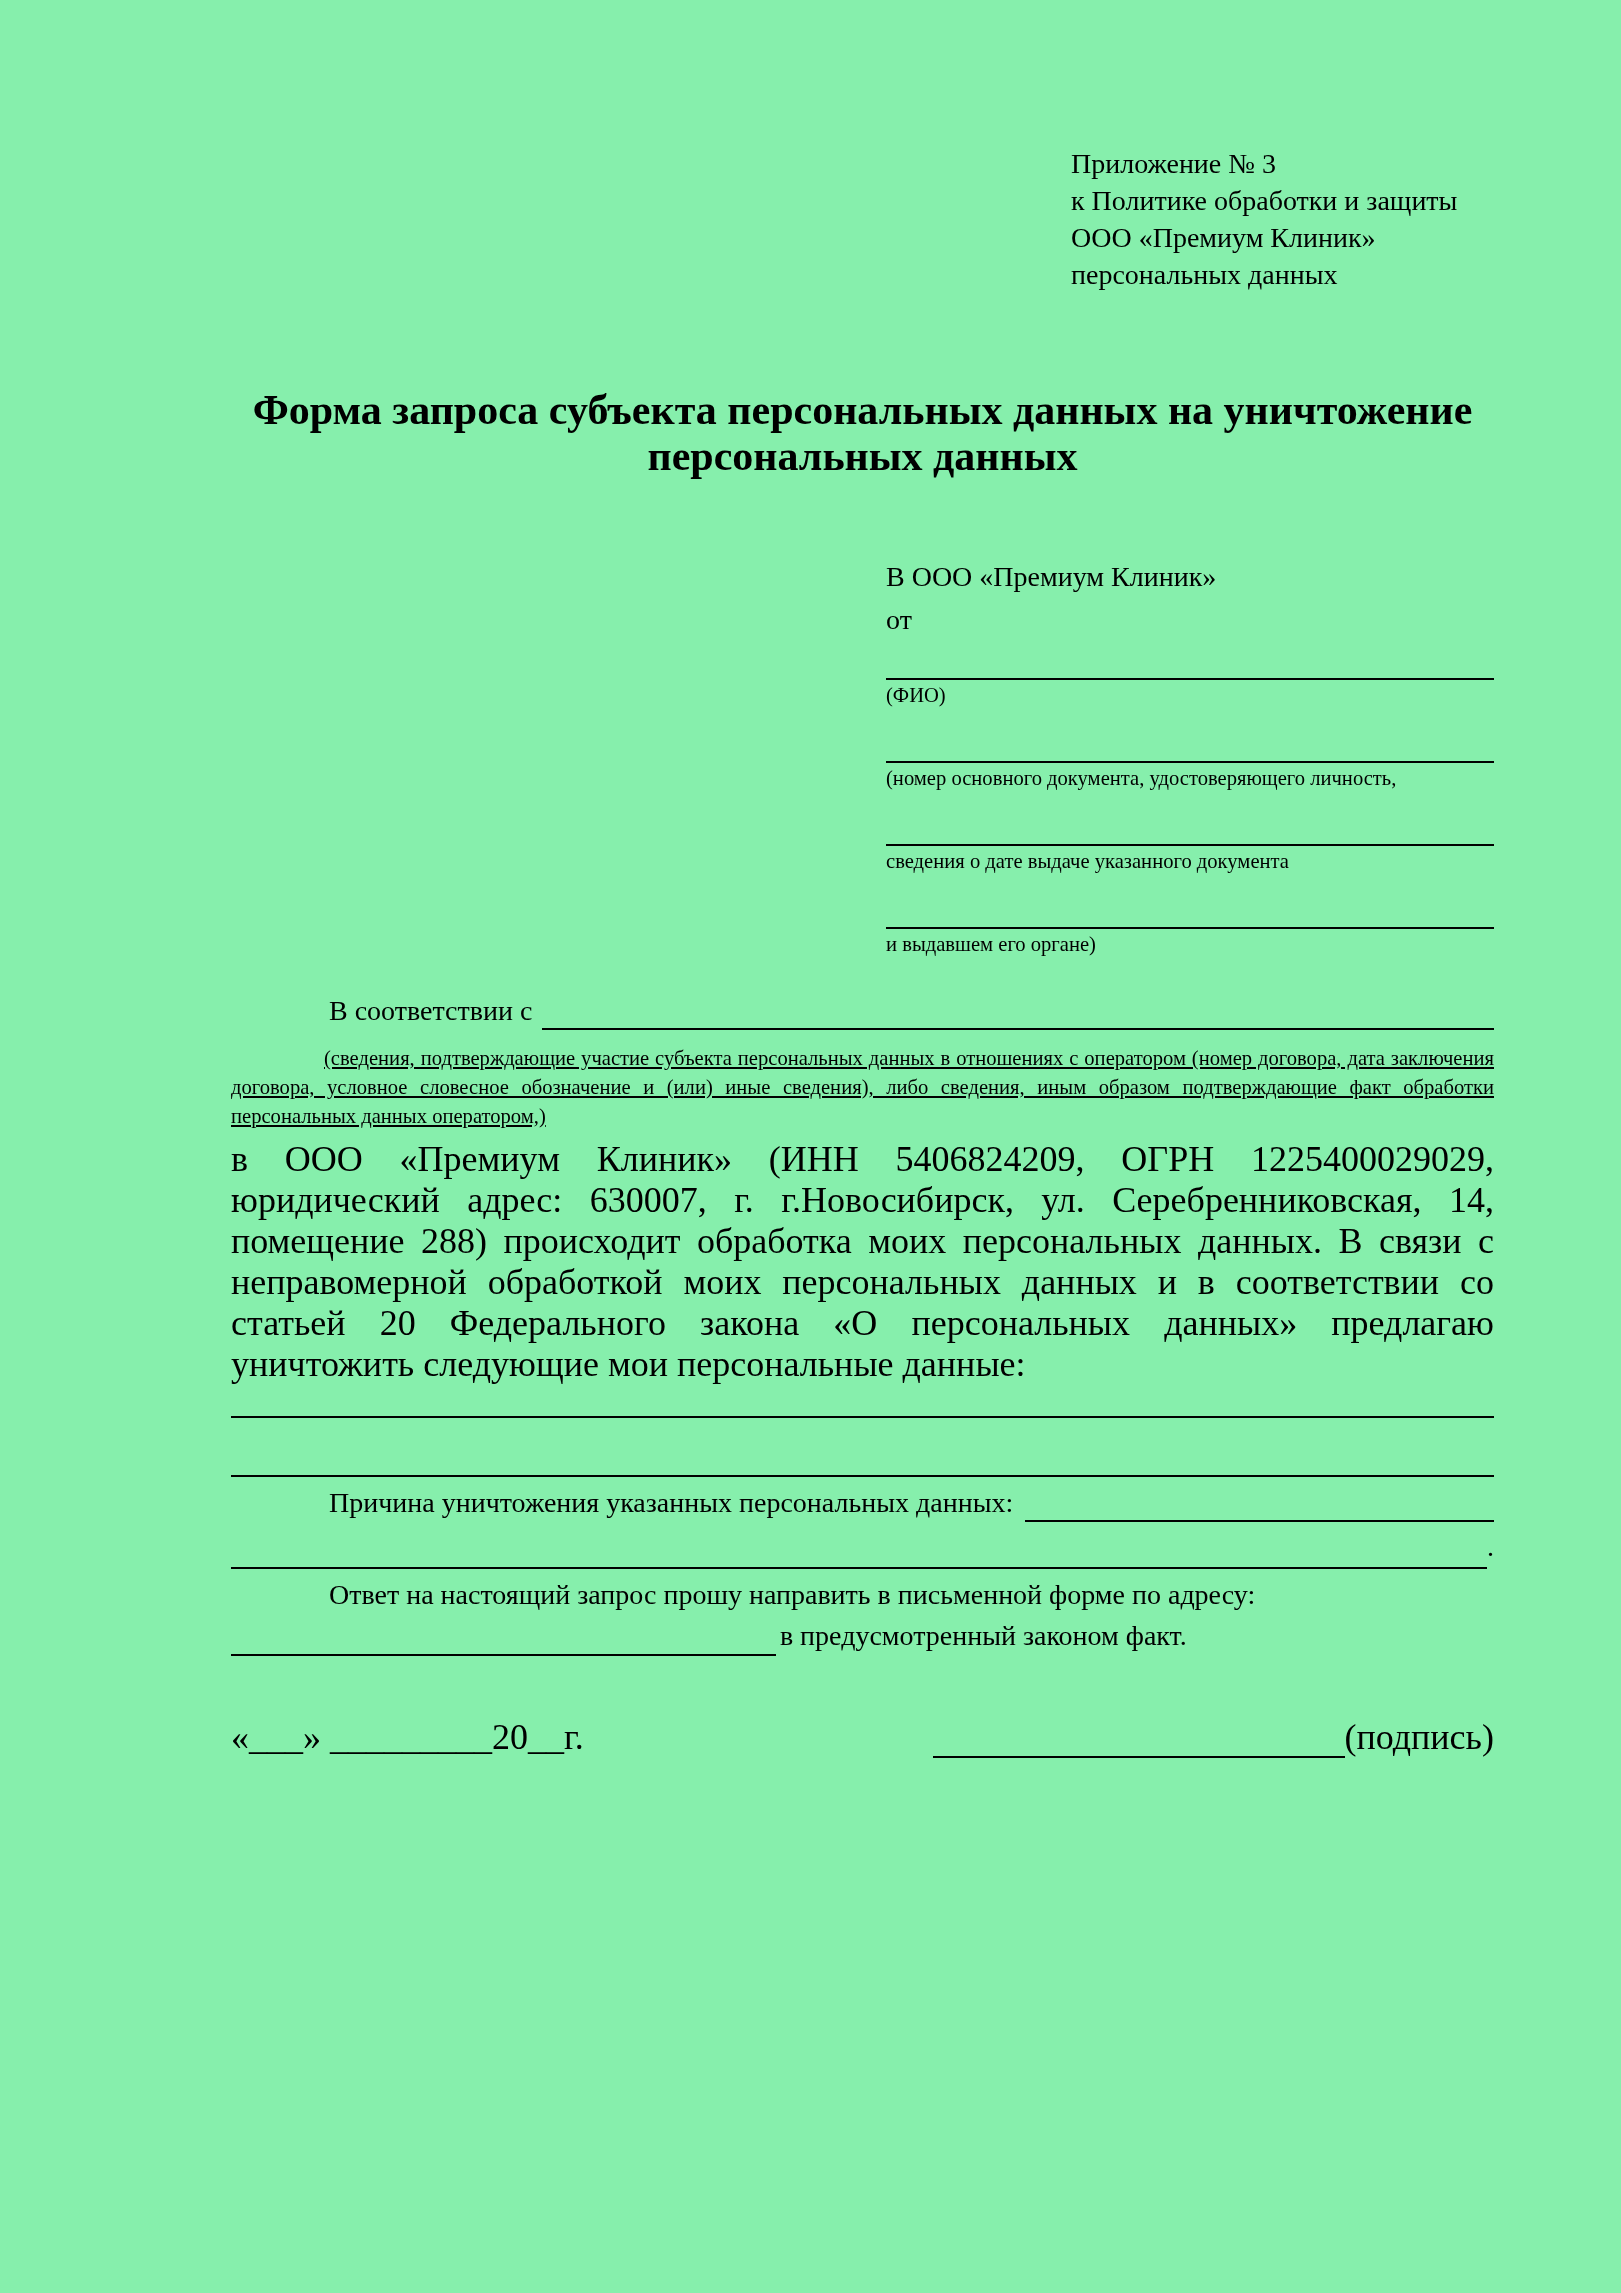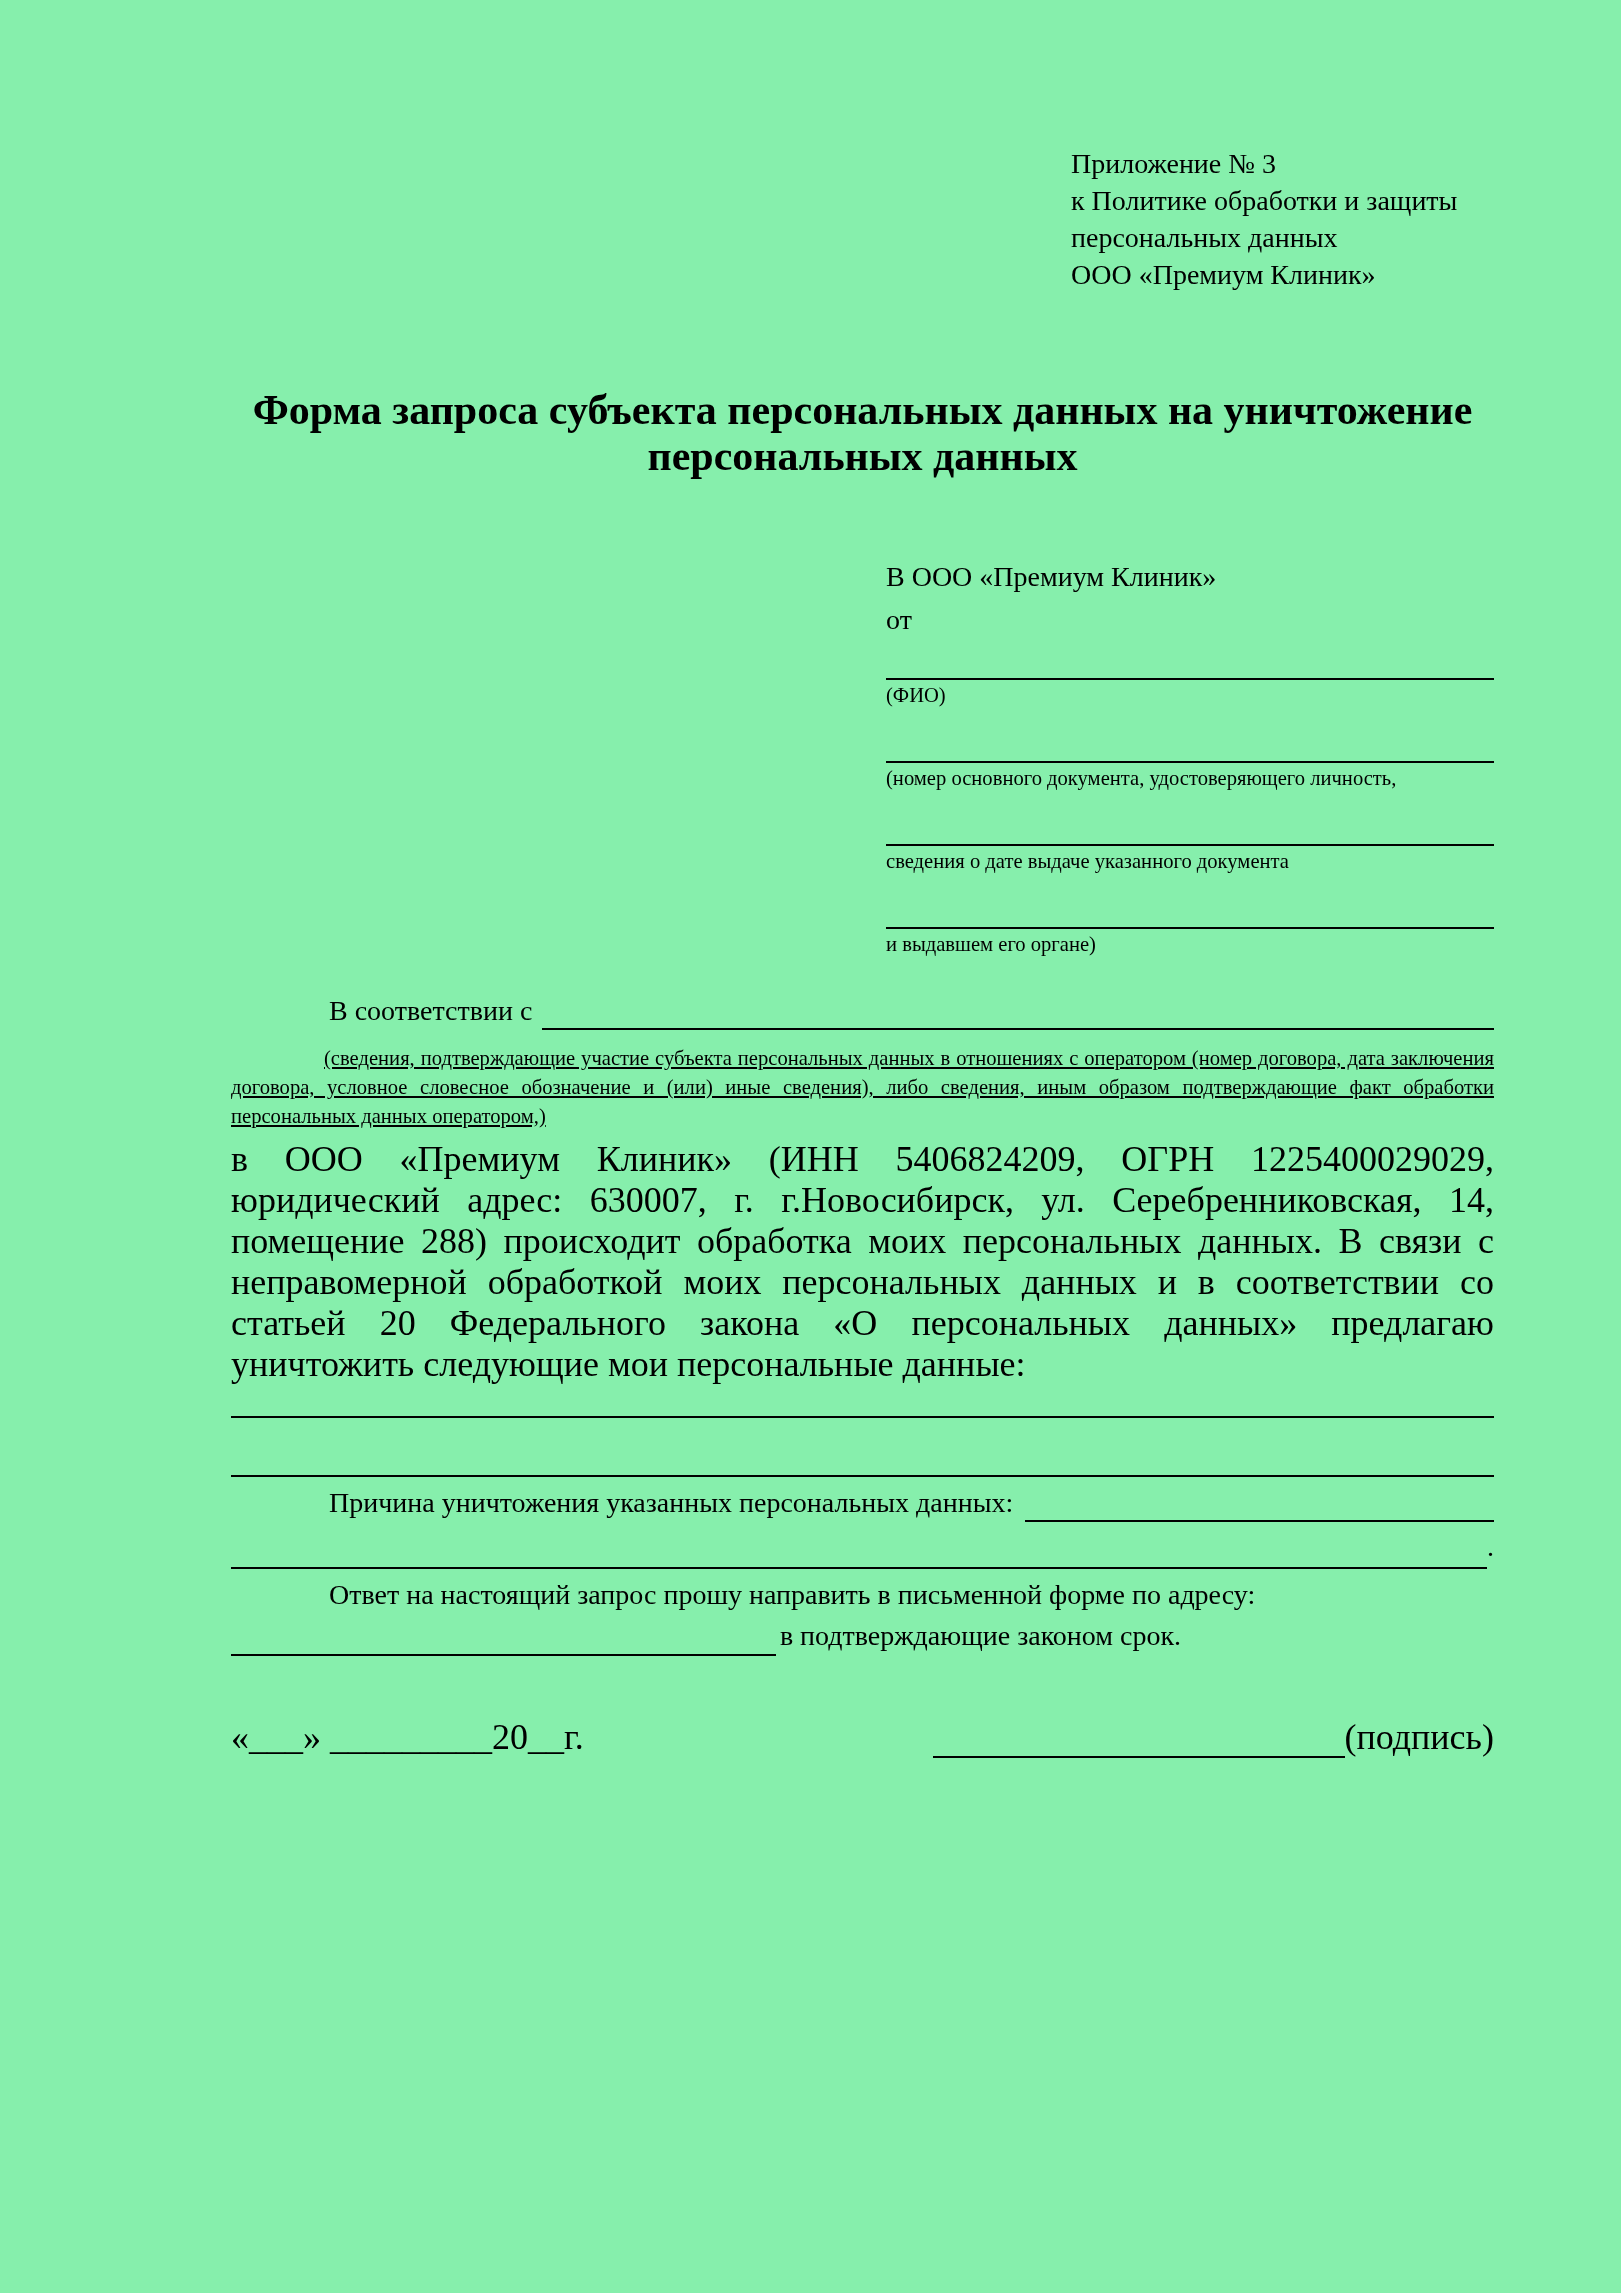--- a/index.html
+++ b/index.html
@@ -86,22 +86,22 @@
   .sig-line { width: 412px; border-bottom: 2.9px solid #000; height: 37px; }
 </style>
 </head>
 <body>
 
 <div class="page">
 
   <div class="appendix">
     <div>Приложение № 3</div>
     <div>к Политике обработки и защиты</div>
+    <div>ООО «Премиум Клиник»</div>
     <div>персональных данных</div>
-    <div>ООО «Премиум Клиник»</div>
   </div>
 
   <div class="doc-title">Форма запроса субъекта персональных данных на уничтожение персональных данных</div>
 
   <div class="addressee">
     <div class="to-line">В ООО «Премиум Клиник»</div>
     <div class="from-line">от</div>
 
     <div class="blank addr-blank"></div>
     <div class="addr-caption">(ФИО)</div>
@@ -137,21 +137,21 @@
 
   <div class="period-row">
     <span class="fill"></span>
     <span class="dot">.</span>
   </div>
 
   <div class="response-par">Ответ на настоящий запрос прошу направить в письменной форме по адресу:</div>
 
   <div class="response-line">
     <span class="fill"></span>
-    <span class="tail">в подтверждающие законом срок.</span>
+    <span class="tail">в предусмотренный законом факт.</span>
   </div>
 
   <div class="footer-row">
     <div>«___» _________20__г.</div>
     <div class="sig-group">
       <span class="sig-line"></span>
       <span>(подпись)</span>
     </div>
   </div>
 

